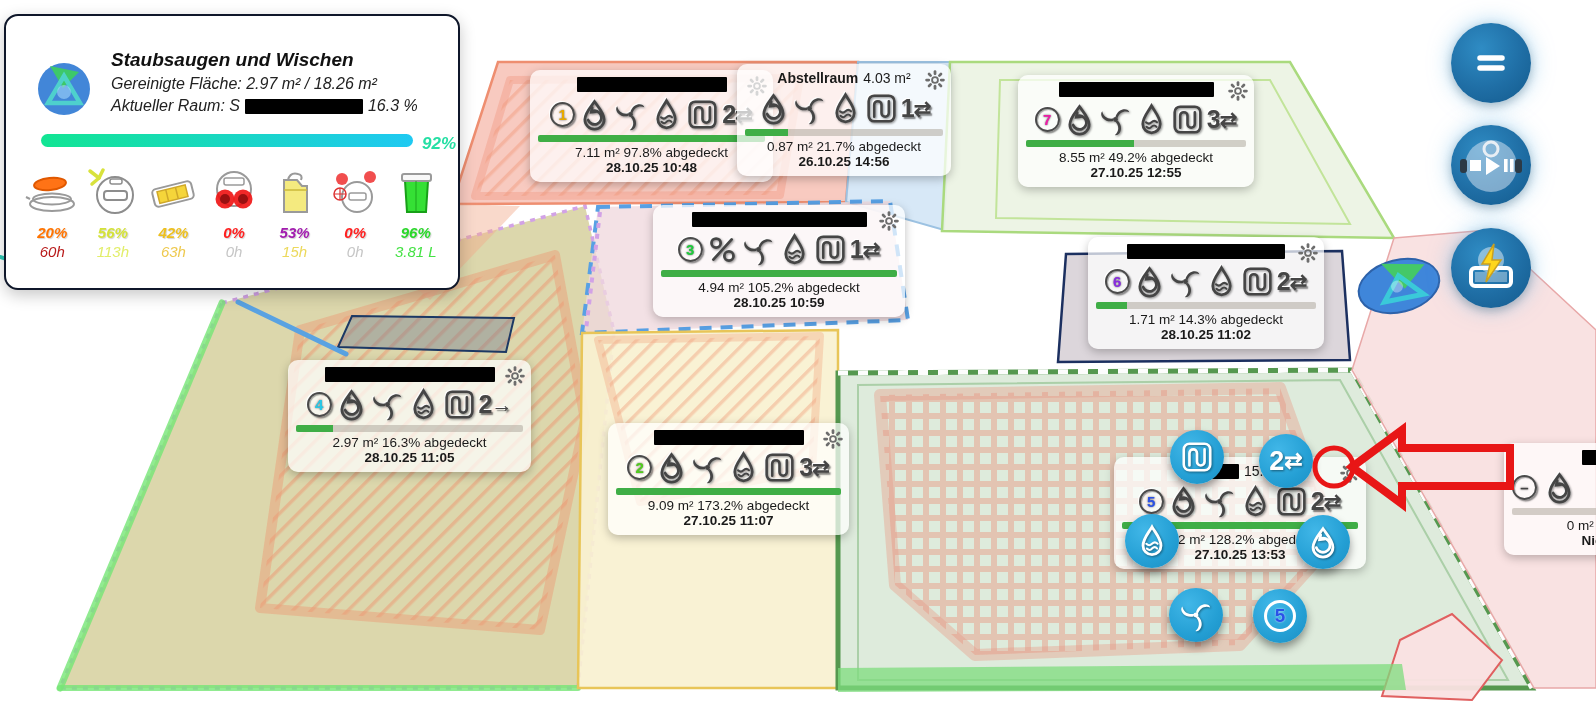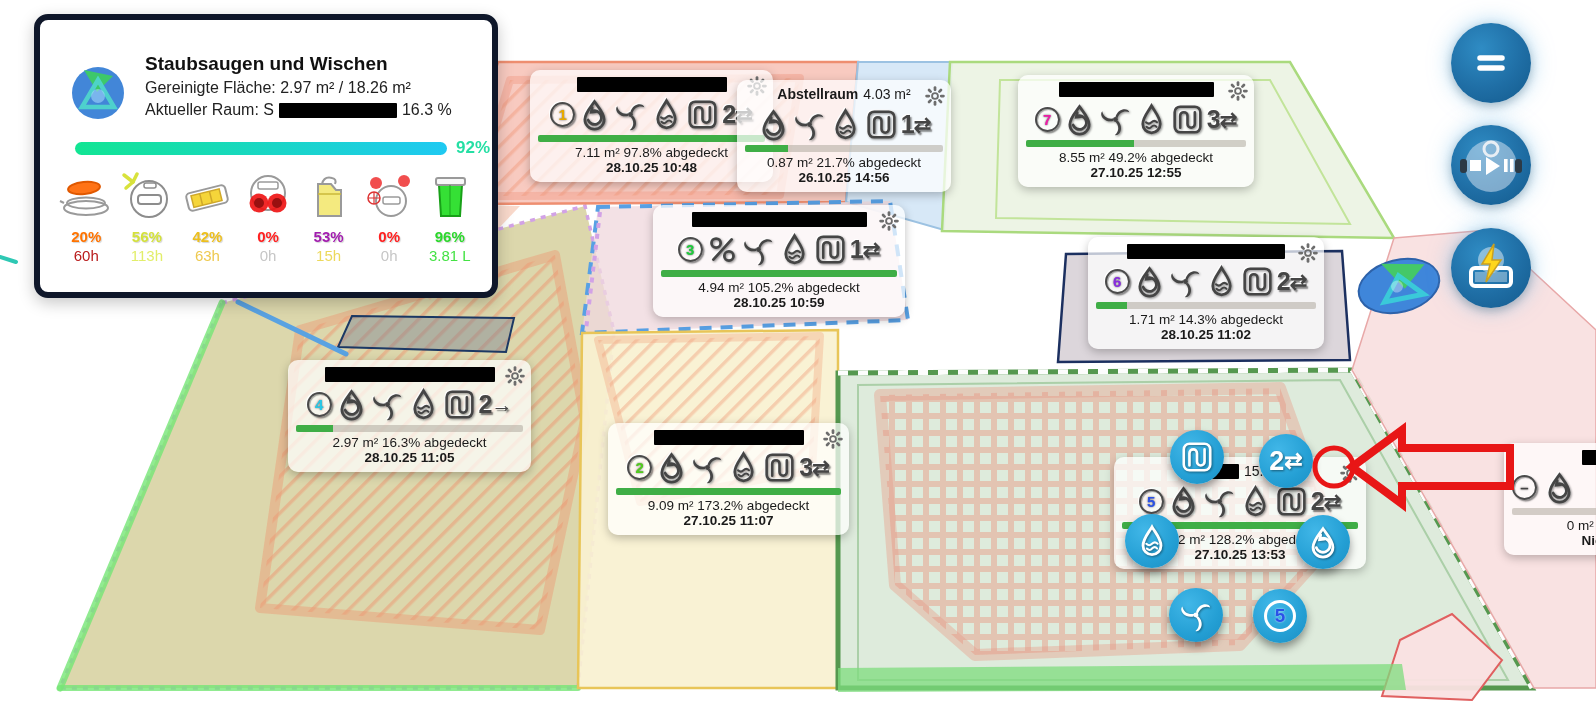--- a/index.html
+++ b/index.html
@@ -31,29 +31,29 @@
   .passes{display:inline-flex;align-items:center;font-weight:800;color:#454545;line-height:1;
     text-shadow:-1px -1px 0 #fff, 1.5px 1.5px 1.5px rgba(0,0,0,.5);}
   .passes b{font-size:25px;}
   .passes .arr{font-size:21px;font-weight:800;margin-left:-1px;}
   .rc-bar{height:7px;background:rgba(175,170,158,.55);border-radius:2px;overflow:hidden;margin:2px 0 3px;}
   .rc-fill{height:100%;background:#3fae46;}
   .rc-line1{font-size:13.5px;}
   .rc-line2{font-size:13.5px;font-weight:bold;}
   
   #overview-card{
-    position:absolute;left:34px;top:14px;width:452px;height:272px;z-index:60;background:#fff;
-    border-radius:14px;border:6px solid #0f172a;box-shadow:0 5px 16px rgba(0,0,0,.22);
+    position:absolute;left:4px;top:14px;width:452px;height:272px;z-index:60;background:#fff;
+    border-radius:14px;border:2px solid #0f172a;box-shadow:0 5px 16px rgba(0,0,0,.22);font-style:italic;
   }
   #ov-logo{position:absolute;left:31px;top:46px;}
   #ov-title{position:absolute;left:105px;top:33px;font-size:19px;font-weight:bold;color:#111;}
   .ov-line{position:absolute;left:105px;font-size:16px;color:#222;white-space:nowrap;}
   #ov-line2{top:59px;}
   #ov-line3{top:81px;display:flex;align-items:center;gap:5px;}
-  #ov-progress-row{position:absolute;left:35px;top:118px;width:400px;display:flex;align-items:center;gap:9px;}
+  #ov-progress-row{position:absolute;left:35px;top:118px;width:400px;display:flex;gap:9px;}
   #ov-bar{flex:0 0 372px;height:13px;border-radius:7px;background:linear-gradient(90deg,#12e593,#1fc9f2);}
   #ov-batt{font-size:17px;font-weight:bold;color:#25dfa4;}
   #ov-consumables{position:absolute;left:16px;top:152px;width:424px;display:flex;}
   .cons-col{flex:1;display:flex;flex-direction:column;align-items:center;}
   .cons-pct{font-size:15px;font-weight:bold;margin-top:6px;text-shadow:1px 1px 1px rgba(0,0,0,.18);}
   .cons-val{font-size:15px;margin-top:2px;}
   
   .main-btn{
     position:absolute;width:80px;height:80px;border-radius:50%;z-index:45;cursor:pointer;
     background:radial-gradient(circle at 38% 32%, #2f8cc4 0%, #1f6ea5 55%, #135a8c 100%);
@@ -217,21 +217,21 @@
         <span class="arr">⇄</span>
       </span>
   </div>
   <div class="rc-bar">
       <div class="rc-fill" style="width: 100%;"></div>
     </div>
   <div class="rc-line1">7.11 m² 97.8% abgedeckt</div>
   <div class="rc-line2">28.10.25 10:48</div>
 </div>
 
-<div class="room-card" style="left:737px;top:80px;width:198px;">
+<div class="room-card" style="left:737px;top:64px;width:198px;">
   <div class="rc-title">
     <span>Abstellraum</span>
     <span class="area">4.03 m²</span>
   </div>
   <svg class="rc-gear" width="22" height="22">
       <use href="#sym-gear"></use>
     </svg>
   <div class="icon-row">
     <svg class="cico">
         <use href="#sym-mopwash"></use>

